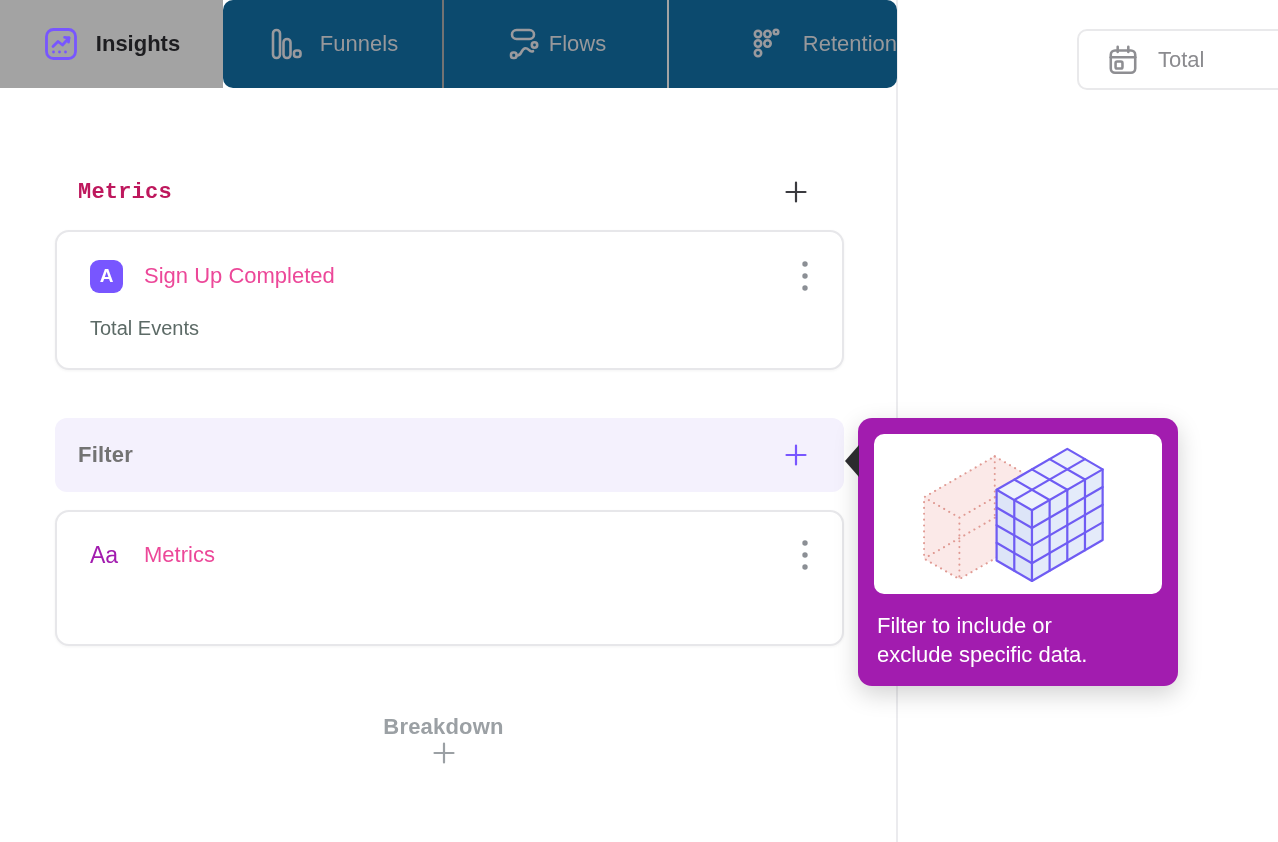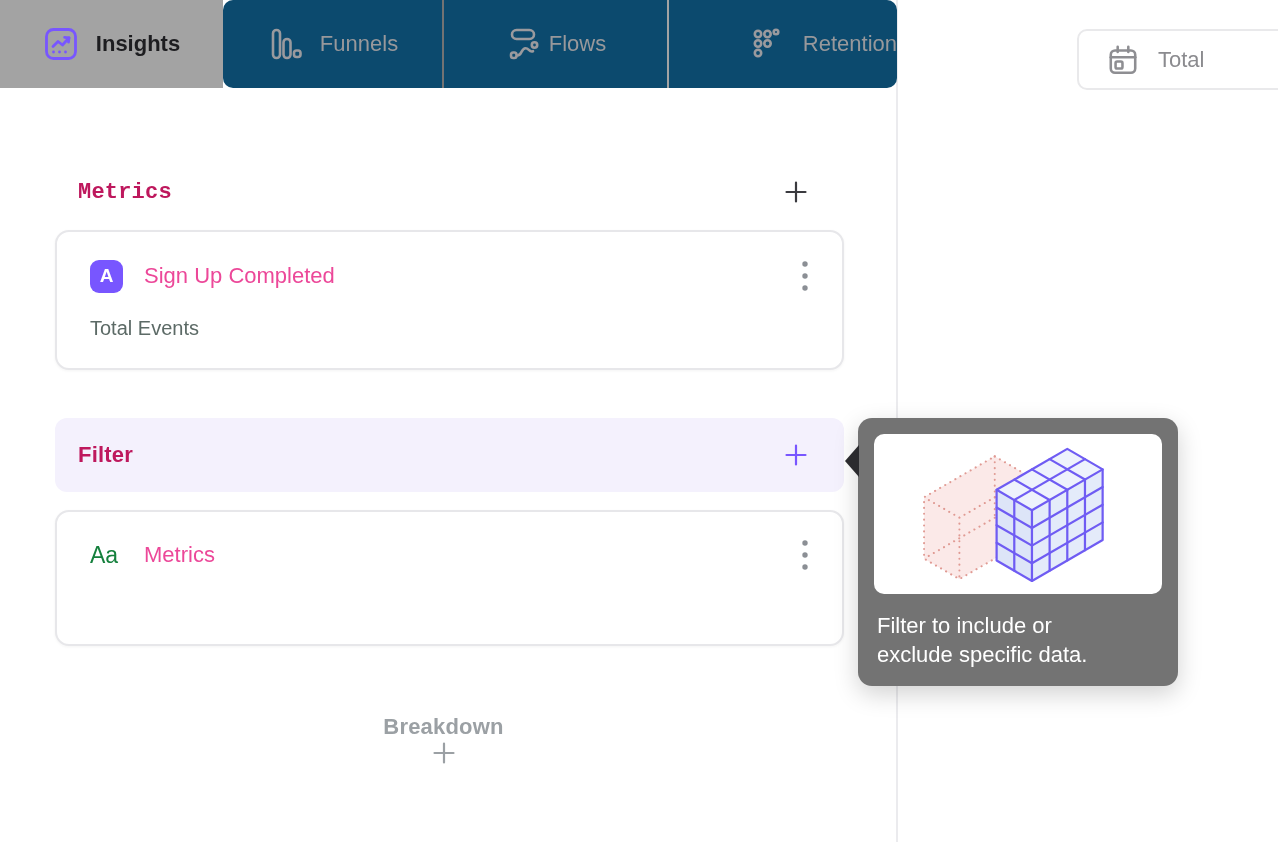--- a/index.html
+++ b/index.html
@@ -52,41 +52,41 @@
     box-shadow:0 1px 3px rgba(30,30,40,.05); cursor:pointer;
   }
   .card.metric  { top:230px; height:140px; padding:25px 30px 0 33px; }
   .card.browser { top:510px; height:136px; padding:24px 30px 0 33px; }
   .card-row1 { display:flex; align-items:center; }
   .badge {
     width:33px; height:33px; border-radius:9px; background:#7856ff;
     color:#fff; font-size:19px; font-weight:700;
     display:flex; align-items:center; justify-content:center;
   }
-  .aa { width:33px; font-size:23px; font-weight:500; color:#15803d; }
+  .aa { width:33px; font-size:23px; font-weight:500; color:#a21caf; }
   .card-title { margin-left:21px; font-size:22px; font-weight:500; color:#ec4899; }
   .kebab { margin-left:auto; cursor:pointer; padding:2px; }
   .card-sub { margin-top:22px; font-size:20px; color:#5c6a66; display:flex; gap:29px; }
   .card.browser .card-sub { margin-top:24px; }
   .op { color:#67756f; }
 
   
   .filter-row {
     position:absolute; left:55px; top:418px; width:789px; height:74px;
     background:#f4f1fd; border-radius:12px;
     display:flex; align-items:center; justify-content:space-between;
     padding:0 35px 0 23px; cursor:pointer;
   }
-  .filter-row .sec-title { color:#be185d; }
+  .filter-row .sec-title { color:#737373; }
   .filter-row .plus { color:#7856ff; }
 
   
   .tooltip {
     position:absolute; left:858px; top:418px; width:320px; height:268px;
-    background:#737373; border-radius:14px; z-index:10;
+    background:#a21caf; border-radius:14px; z-index:10;
     box-shadow:0 8px 24px rgba(0,0,0,.18); padding:16px;
   }
   .tooltip .caret {
     position:absolute; left:-13px; top:27px; width:0; height:0;
     border-top:16px solid transparent; border-bottom:16px solid transparent;
     border-right:14px solid #2b2b2e;
   }
   .tooltip .media {
     width:288px; height:160px; background:#fff; border-radius:10px;
     display:flex; align-items:center; justify-content:center; overflow:hidden;

